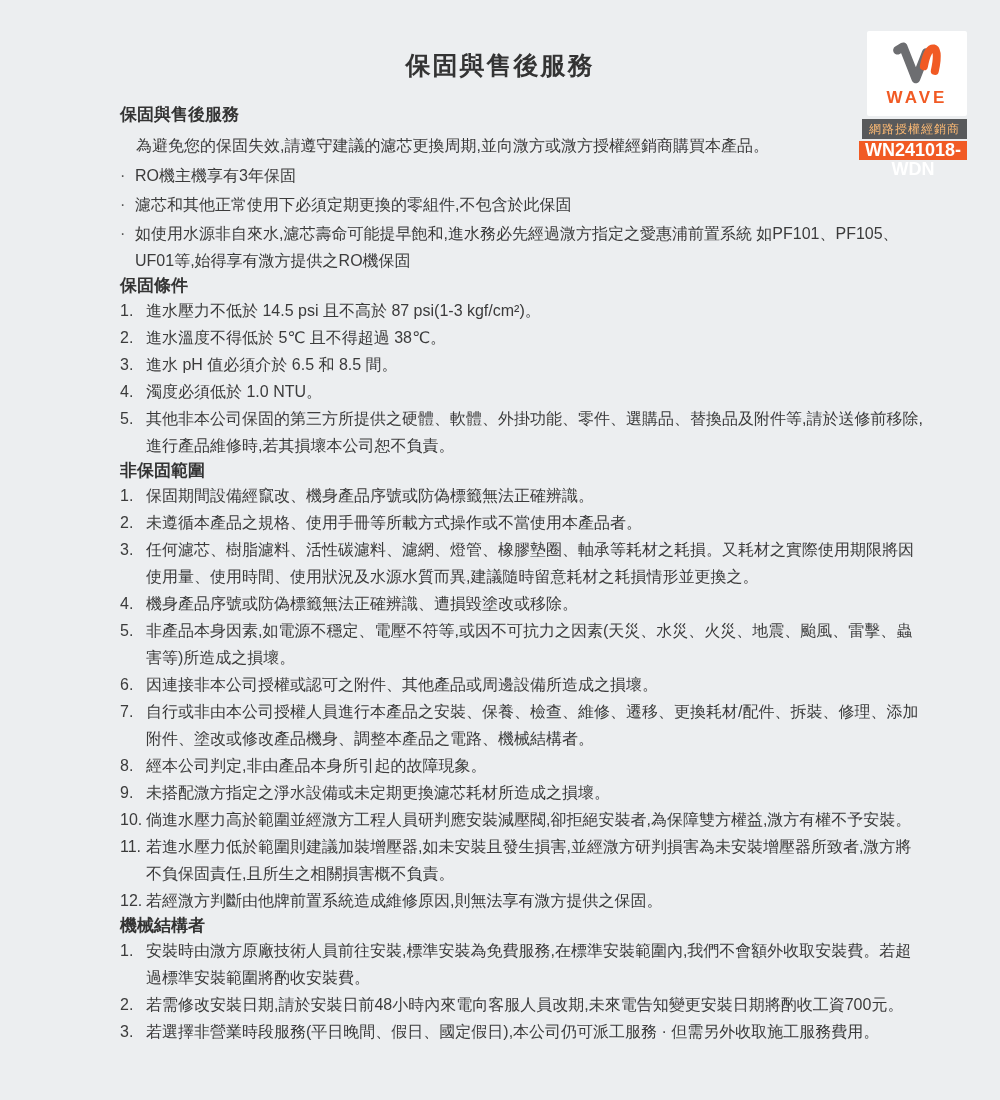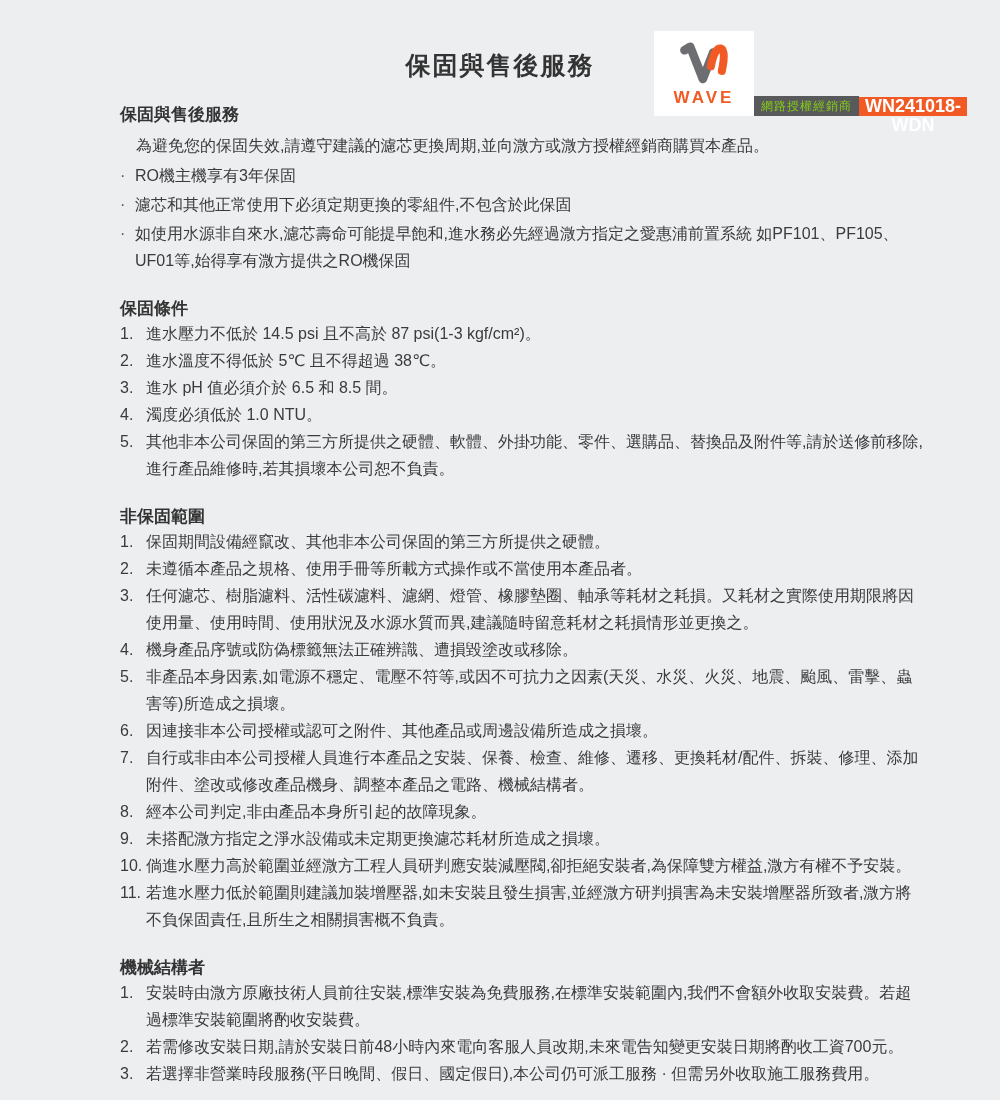--- a/index.html
+++ b/index.html
@@ -20,41 +20,41 @@
   .page{position:relative;width:1000px;height:1100px;overflow:hidden;}
 
   h1.title{
     margin:0;padding-top:50px;
     text-align:center;
     font-size:25px;line-height:30px;font-weight:700;
     color:var(--heading);letter-spacing:2px;
   }
 
   
-  .badge{position:absolute;top:31px;right:33px;display:flex;align-items:flex-end;}
+  .badge{position:absolute;top:31px;right:33px;display:flex;flex-direction:column;align-items:flex-end;}
   .logo-box{
     width:100px;height:85px;background:#ffffff;border-radius:2px;
     display:flex;flex-direction:column;align-items:center;justify-content:center;
   }
   .logo-mark{width:64px;height:46px;display:block;}
   .logo-mark .g{fill:none;stroke:var(--logo-gray);stroke-width:15;stroke-linecap:round;stroke-linejoin:round;}
   .logo-mark .o{fill:none;stroke:var(--orange);stroke-width:14;stroke-linecap:round;stroke-linejoin:round;}
   .wordmark{color:var(--orange);font-weight:700;font-size:17px;letter-spacing:3px;line-height:17px;margin-top:2px;}
   .badge-label{
     margin-top:3px;width:105px;height:20px;background:var(--bar-gray);
-    color:#84cc16;font-size:12px;line-height:20px;text-align:center;letter-spacing:1px;
+    color:#fdba74;font-size:12px;line-height:20px;text-align:center;letter-spacing:1px;
   }
   .badge-code{
     margin-top:2px;width:108px;height:19px;background:var(--orange);
     color:#fff;font-size:18px;font-weight:700;line-height:19px;text-align:center;
   }
 
   
   main{margin:24px 75px 0 120px;}
-  .sec{margin-top:24px;}
+  .sec{margin-top:1px;}
   .sec:first-child{margin-top:0;}
   h2.sec-heading{margin:0;font-size:17px;line-height:22px;font-weight:700;color:var(--heading);}
   .intro-para{margin:6px 0 0 16px;font-size:16px;line-height:27px;}
   .list{margin-top:0;}
   .bullet-list{margin-top:3px;}
   .row{display:flex;font-size:16px;line-height:27px;}
   .bullet-list .row{margin-top:2px;}
   .row .num{flex:none;width:26px;}
   .row .blt{flex:none;width:15px;color:#555;}
   .row .txt{flex:1;}
@@ -120,21 +120,21 @@
             <span class="num">5.</span>
             <span class="txt">其他非本公司保固的第三方所提供之硬體、軟體、外掛功能、零件、選購品、替換品及附件等,請於送修前移除,進行產品維修時,若其損壞本公司恕不負責。</span>
           </div>
         </div>
       </section>
       <section class="sec">
         <h2 class="sec-heading">非保固範圍</h2>
         <div class="list num-list">
           <div class="row">
             <span class="num">1.</span>
-            <span class="txt">保固期間設備經竄改、其他非本公司保固的第三方所提供之硬體。</span>
+            <span class="txt">保固期間設備經竄改、機身產品序號或防偽標籤無法正確辨識。</span>
           </div>
           <div class="row">
             <span class="num">2.</span>
             <span class="txt">未遵循本產品之規格、使用手冊等所載方式操作或不當使用本產品者。</span>
           </div>
           <div class="row">
             <span class="num">3.</span>
             <span class="txt">任何濾芯、樹脂濾料、活性碳濾料、濾網、燈管、橡膠墊圈、軸承等耗材之耗損。又耗材之實際使用期限將因使用量、使用時間、使用狀況及水源水質而異,建議隨時留意耗材之耗損情形並更換之。</span>
           </div>
           <div class="row">
@@ -162,20 +162,24 @@
             <span class="txt">未搭配溦方指定之淨水設備或未定期更換濾芯耗材所造成之損壞。</span>
           </div>
           <div class="row">
             <span class="num">10.</span>
             <span class="txt">倘進水壓力高於範圍並經溦方工程人員研判應安裝減壓閥,卻拒絕安裝者,為保障雙方權益,溦方有權不予安裝。</span>
           </div>
           <div class="row">
             <span class="num">11.</span>
             <span class="txt">若進水壓力低於範圍則建議加裝增壓器,如未安裝且發生損害,並經溦方研判損害為未安裝增壓器所致者,溦方將不負保固責任,且所生之相關損害概不負責。</span>
           </div>
+          <div class="row">
+            <span class="num">12.</span>
+            <span class="txt">若經溦方判斷由他牌前置系統造成維修原因,則無法享有溦方提供之保固。</span>
+          </div>
         </div>
       </section>
       <section class="sec">
         <h2 class="sec-heading">機械結構者</h2>
         <div class="list num-list">
           <div class="row">
             <span class="num">1.</span>
             <span class="txt">安裝時由溦方原廠技術人員前往安裝,標準安裝為免費服務,在標準安裝範圍內,我們不會額外收取安裝費。若超過標準安裝範圍將酌收安裝費。</span>
           </div>
           <div class="row">

